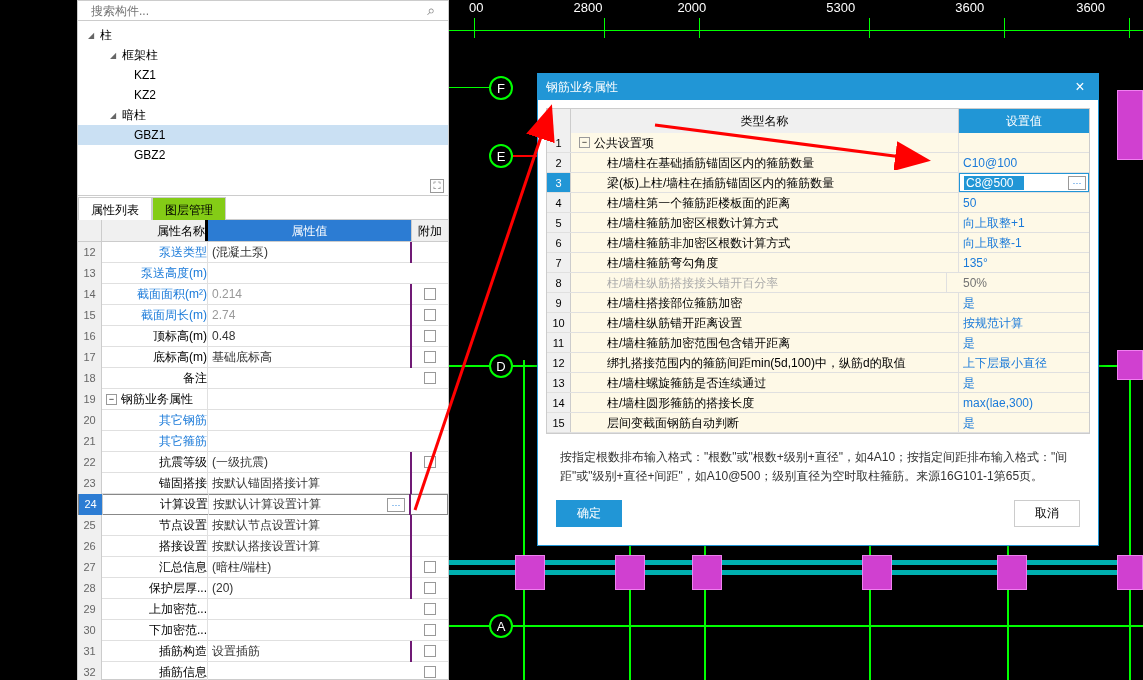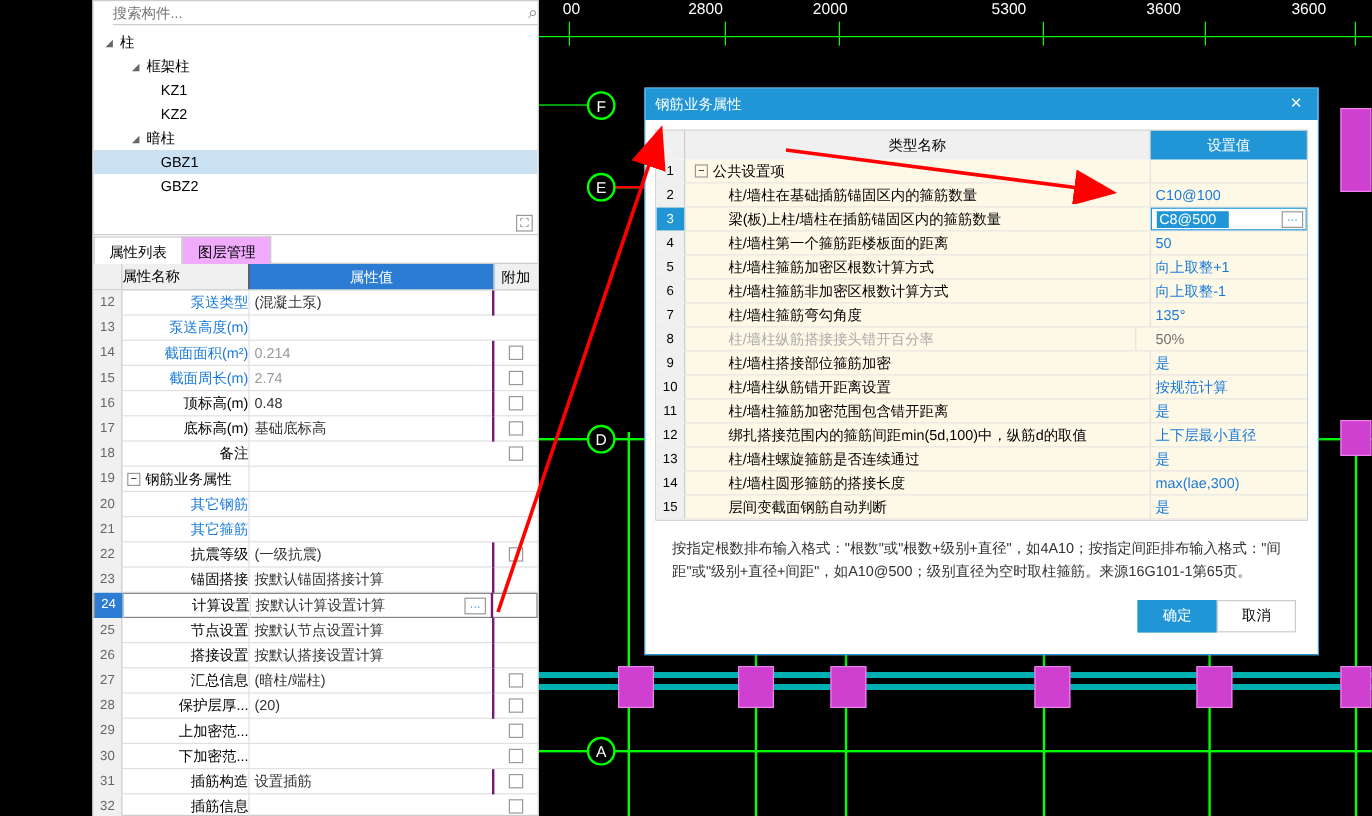--- a/index.html
+++ b/index.html
@@ -1,44 +1,44 @@
 <!DOCTYPE html>
 <html><head>
   <meta charset="utf-8">
   <style>
     * { margin: 0; padding: 0; box-sizing: border-box; }
     body { font-family: "Microsoft YaHei", sans-serif; font-size: 12px; background: #000; width: 1143px; height: 680px; overflow: hidden; position: relative; }
     
     
     .left-panel { position: absolute; left: 77px; top: 0; width: 372px; height: 680px; background: #fff; border: 1px solid #ccc; }
     
-    .search-bar { display: flex; align-items: center; height: 20px; border-bottom: 1px solid #ccc; padding: 0 0; margin-left: 16px; }
+    .search-bar { display: flex; align-items: center; height: 20px; border-bottom: 1px solid #ccc; padding: 0 13px; }
     .search-input { flex: 1; border: none; outline: none; font-size: 12px; color: #999; }
     .search-icon { color: #888; font-size: 14px; }
     
     .tree-view { padding: 4px 0; height: 175px; overflow-y: auto; border-bottom: 1px solid #ccc; position: relative; }
     .tree-item { display: flex; align-items: center; height: 20px; padding-left: 8px; cursor: pointer; }
     .tree-item.level-0 { padding-left: 8px; }
     .tree-item.level-1 { padding-left: 30px; }
     .tree-item.level-2 { padding-left: 56px; }
     .tree-item.selected { background: #cae0f3; }
     .tree-caret { width: 10px; height: 10px; margin-right: 4px; display: inline-flex; align-items: center; justify-content: center; }
     .tree-caret::before { content: '◢'; font-size: 8px; color: #666; transform: rotate(0deg); }
     .tree-label { font-size: 12px; }
     .maximize-icon { position: absolute; right: 4px; top: 178px; width: 14px; height: 14px; border: 1px solid #999; display: flex; align-items: center; justify-content: center; font-size: 10px; color: #666; cursor: pointer; }
     
     .tabs { display: flex; height: 24px; border-bottom: 1px solid #ccc; }
     .tab { padding: 4px 12px; border: 1px solid #ccc; border-bottom: none; background: #fff; cursor: pointer; position: relative; top: 1px; }
     .tab.active { background: #fff; }
-    .tab.inactive { background: #f0abfc; }
+    .tab.inactive { background: #84cc16; }
     
     .property-table { width: 100%; }
     .property-header { display: flex; background: #f0f0f0; border-bottom: 1px solid #ccc; height: 22px; }
     .property-header .col-num { width: 24px; border-right: 1px solid #ccc; }
-    .property-header .col-name { width: 106px; text-align: left; border-right: 1px solid #000000; line-height: 22px; font-family: Liberation Mono, monospace; }
+    .property-header .col-name { width: 106px; text-align: right; border-right: 3px solid #000000; line-height: 22px; }
     .property-header .col-value { flex: 1; text-align: center; border-right: 1px solid #ccc; line-height: 22px; background: #2c7cd3; color: #fff; }
     .property-header .col-extra { width: 36px; text-align: center; line-height: 22px; }
     
     .property-row { display: flex; height: 21px; border-bottom: 1px solid #e0e0e0; align-items: center; }
     .property-row .col-num { width: 24px; text-align: center; color: #666; background: #f0f0f0; border-right: 1px solid #ccc; line-height: 21px; font-size: 11px; }
     .property-row.selected .col-num { background: #2c7cd3; color: #fff; }
     .property-row .col-name { width: 106px; padding-left: 4px; border-right: 1px solid #e0e0e0; line-height: 21px; overflow: hidden; white-space: nowrap; text-overflow: ellipsis; text-align: right; }
     .property-row .col-name.link { color: #1a7ad9; }
     .property-row .col-name.sub { padding-left: 20px; color: #1a7ad9; }
     .property-row .col-name.group { padding-left: 4px; display: flex; align-items: center; }
@@ -82,21 +82,21 @@
     .settings-row .col-type.group { display: flex; align-items: center; }
     .settings-row .col-type.indent { padding-left: 36px; }
     .settings-row .col-type.dim { color: #aaa; }
     .settings-row .col-val { width: 130px; padding-left: 4px; line-height: 20px; color: #1a7ad9; overflow: hidden; white-space: nowrap; }
     .settings-row .col-val.dim { color: #737373; margin-left: 12px; }
     .settings-row .col-val.editing { border: 1px solid #2196d6; background: #fff; display: flex; align-items: center; justify-content: space-between; padding-right: 2px; }
     .settings-row .col-val.editing input { border: none; outline: none; width: 60px; background: #2196d6; color: #fff; font-size: 12px; padding-left: 2px; }
     
     .dialog-footer { padding: 10px; display: flex; flex-direction: column; gap: 10px; }
     .dialog-hint { background: #fff; padding: 4px; font-size: 12px; color: #333; line-height: 1.6; }
-    .dialog-buttons { display: flex; justify-content: flex-end; }
+    .dialog-buttons { display: flex; justify-content: space-between; }
     .dialog-btn { padding: 4px 20px; border: 1px solid #ccc; background: #fff; cursor: pointer; font-size: 12px; }
     .dialog-btn.primary { background: #2196d6; color: #fff; border-color: #2196d6; }
     
     
     .arrow { position: absolute; pointer-events: none; }
   </style>
 </head>
 <body>
 
 <div class="cad-area">

